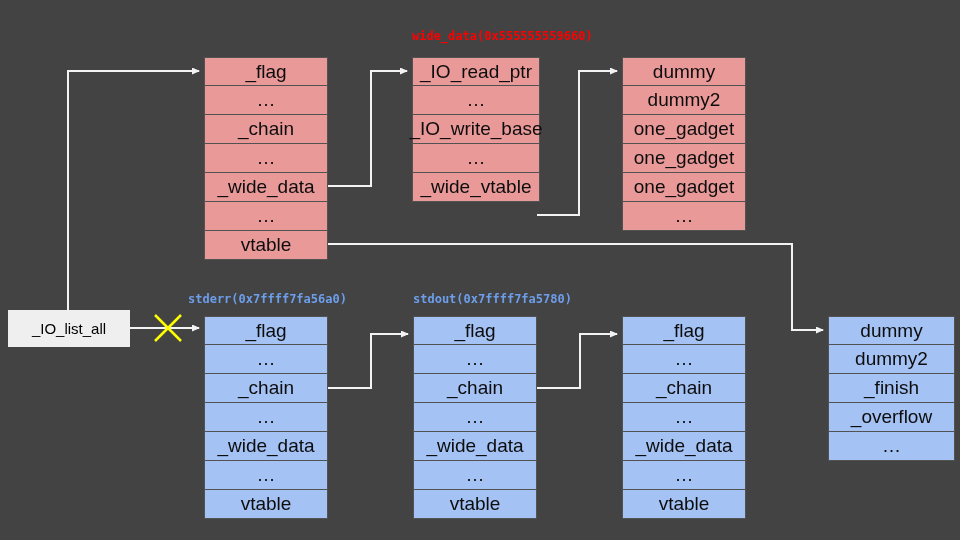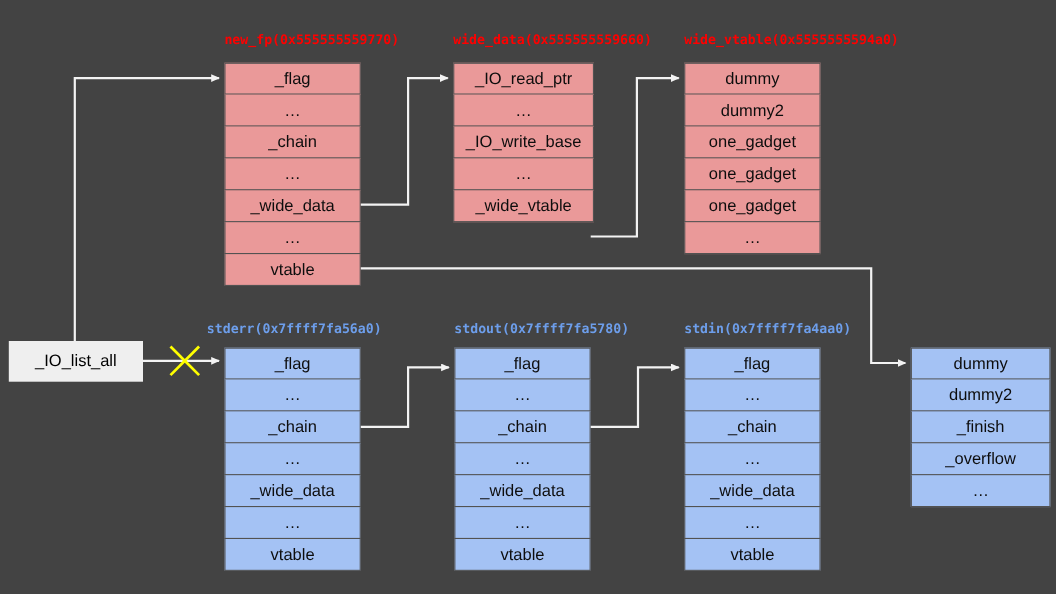--- a/index.html
+++ b/index.html
@@ -3,21 +3,21 @@
 <meta charset="utf-8">
 <style>
   html,body{margin:0;padding:0;background:#222;}
   .stage{
     position:relative;width:960px;height:540px;background:#434343;
     font-family:"Liberation Sans",sans-serif;overflow:hidden;
   }
   .tbl{position:absolute;display:flex;flex-direction:column;}
   .tbl .cell{
     box-sizing:border-box;height:29px;display:flex;align-items:center;justify-content:center;
-    font-size:15px;color:#0d0d0d;border:1px solid #525252;border-top:none;text-align:center;
+    font-size:19px;color:#0d0d0d;border:1px solid #525252;border-top:none;text-align:center;
   }
   .tbl .cell:first-child{border-top:1px solid #525252;}
   .tbl.red .cell{background:#ea9999;}
   .tbl.blue .cell{background:#a4c2f4;}
   .title{
     position:absolute;font-family:"DejaVu Sans Mono","Liberation Mono",monospace;
     font-weight:bold;font-size:12px;line-height:15px;white-space:nowrap;
   }
   .title.red{color:#fe0000;}
   .title.blue{color:#6d9eeb;}
@@ -26,26 +26,23 @@
     display:flex;align-items:center;justify-content:center;
     font-size:15px;color:#000000;
   }
   svg.overlay{position:absolute;left:0;top:0;pointer-events:none;}
 </style>
 </head>
 <body>
 
 <div class="stage">
 
-  <div class="title red" style="left:204px;top:29px">new_fp(0x555555559770)</div>
   <div class="title red" style="left:412px;top:29px">wide_data(0x555555559660)</div>
-  <div class="title red" style="left:622px;top:29px">wide_vtable(0x5555555594a0)</div>
   <div class="title blue" style="left:188px;top:292px">stderr(0x7ffff7fa56a0)</div>
   <div class="title blue" style="left:413px;top:292px">stdout(0x7ffff7fa5780)</div>
-  <div class="title blue" style="left:622px;top:292px">stdin(0x7ffff7fa4aa0)</div>
 
   <div class="tbl red" style="left:204px;top:57px;width:124px">
       <div class="cell">_flag</div>
       <div class="cell">…</div>
       <div class="cell">_chain</div>
       <div class="cell">…</div>
       <div class="cell">_wide_data</div>
       <div class="cell">…</div>
       <div class="cell">vtable</div>
     </div>

